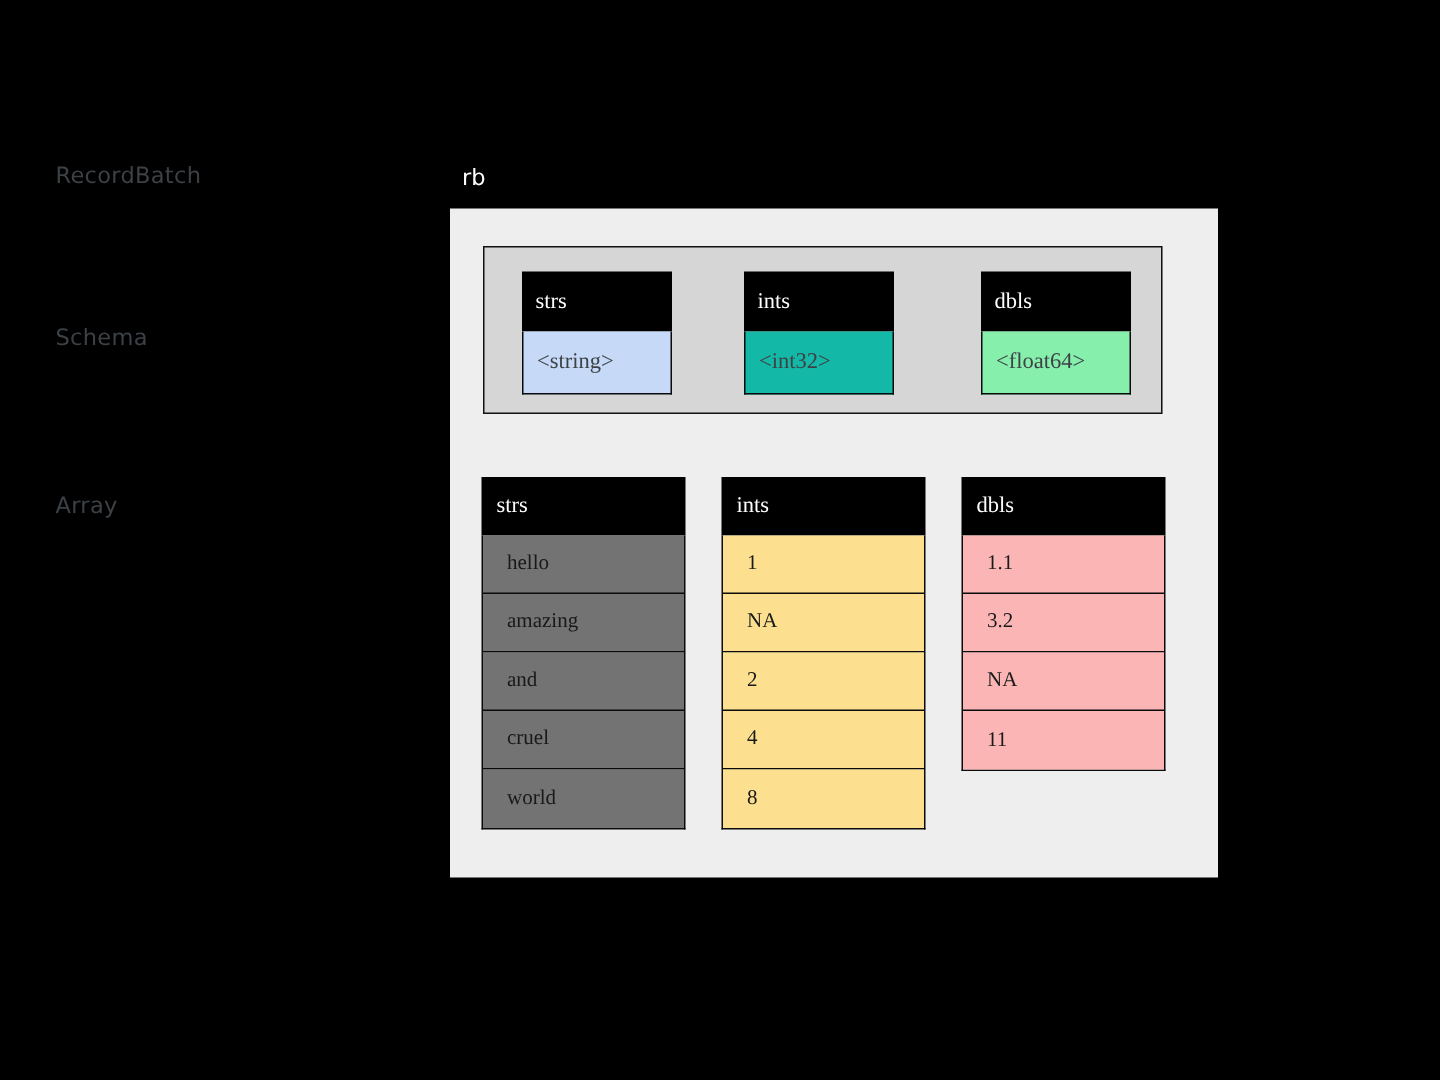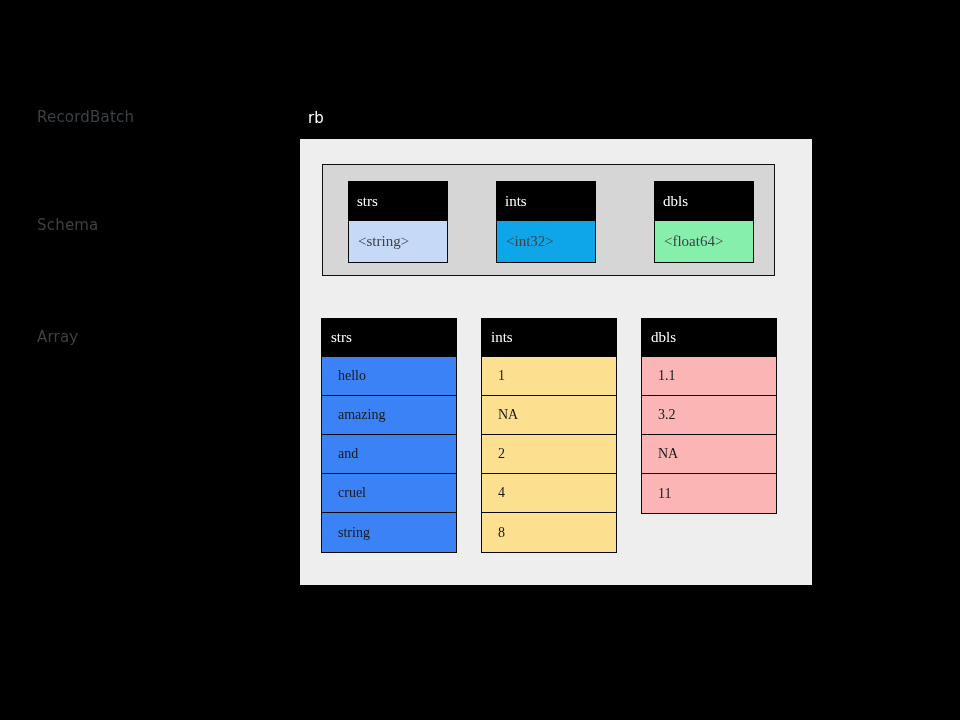--- a/index.html
+++ b/index.html
@@ -121,21 +121,21 @@
     padding-left: 9px;
     box-sizing: border-box;
     border: 1px solid #0b0b0b;
     border-top: none;
   }
   .sf-0 { left: 25px; }
   .sf-1 { left: 173px; }
   .sf-2 { left: 331px; }
 
   .tp-string { background: #c6d9f7; }
-  .tp-int32  { background: #0ea5e9; }
+  .tp-int32  { background: #14b8a6; }
   .tp-float64{ background: #86efac; }
 
   
   .array-col {
     position: absolute;
     top: 179px;  
     width: 136px;
   }
   .ac-0 { left: 21px; }   
   .ac-1 { left: 181px; }  
@@ -161,21 +161,21 @@
     font-size: 14px;
     color: #18191a;
     display: flex;
     align-items: center;
     padding-left: 16px;
     box-sizing: border-box;
     border-bottom: 1px solid #0b0b0b;
   }
   .array-col .cell:last-child { border-bottom: none; }
 
-  .cells-string .cell { background: #3b82f6; }
+  .cells-string .cell { background: #737373; }
   .cells-int32  .cell { background: #fcdf8f; }
   .cells-float64 .cell { background: #fbb5b5; }
 </style>
 </head>
 <body>
 
 <div id="stage">
 
   <div class="side-label l-recordbatch">RecordBatch</div>
   <div class="side-label l-schema">Schema</div>
@@ -217,21 +217,21 @@
 
     </div>
 
     <div class="array-col ac-0">
       <div class="col-header">strs</div>
       <div class="col-cells cells-string">
         <div class="cell">hello</div>
         <div class="cell">amazing</div>
         <div class="cell">and</div>
         <div class="cell">cruel</div>
-        <div class="cell">string</div>
+        <div class="cell">world</div>
       </div>
     </div>
 
     <div class="array-col ac-1">
       <div class="col-header">ints</div>
       <div class="col-cells cells-int32">
         <div class="cell">1</div>
         <div class="cell">NA</div>
         <div class="cell">2</div>
         <div class="cell">4</div>

